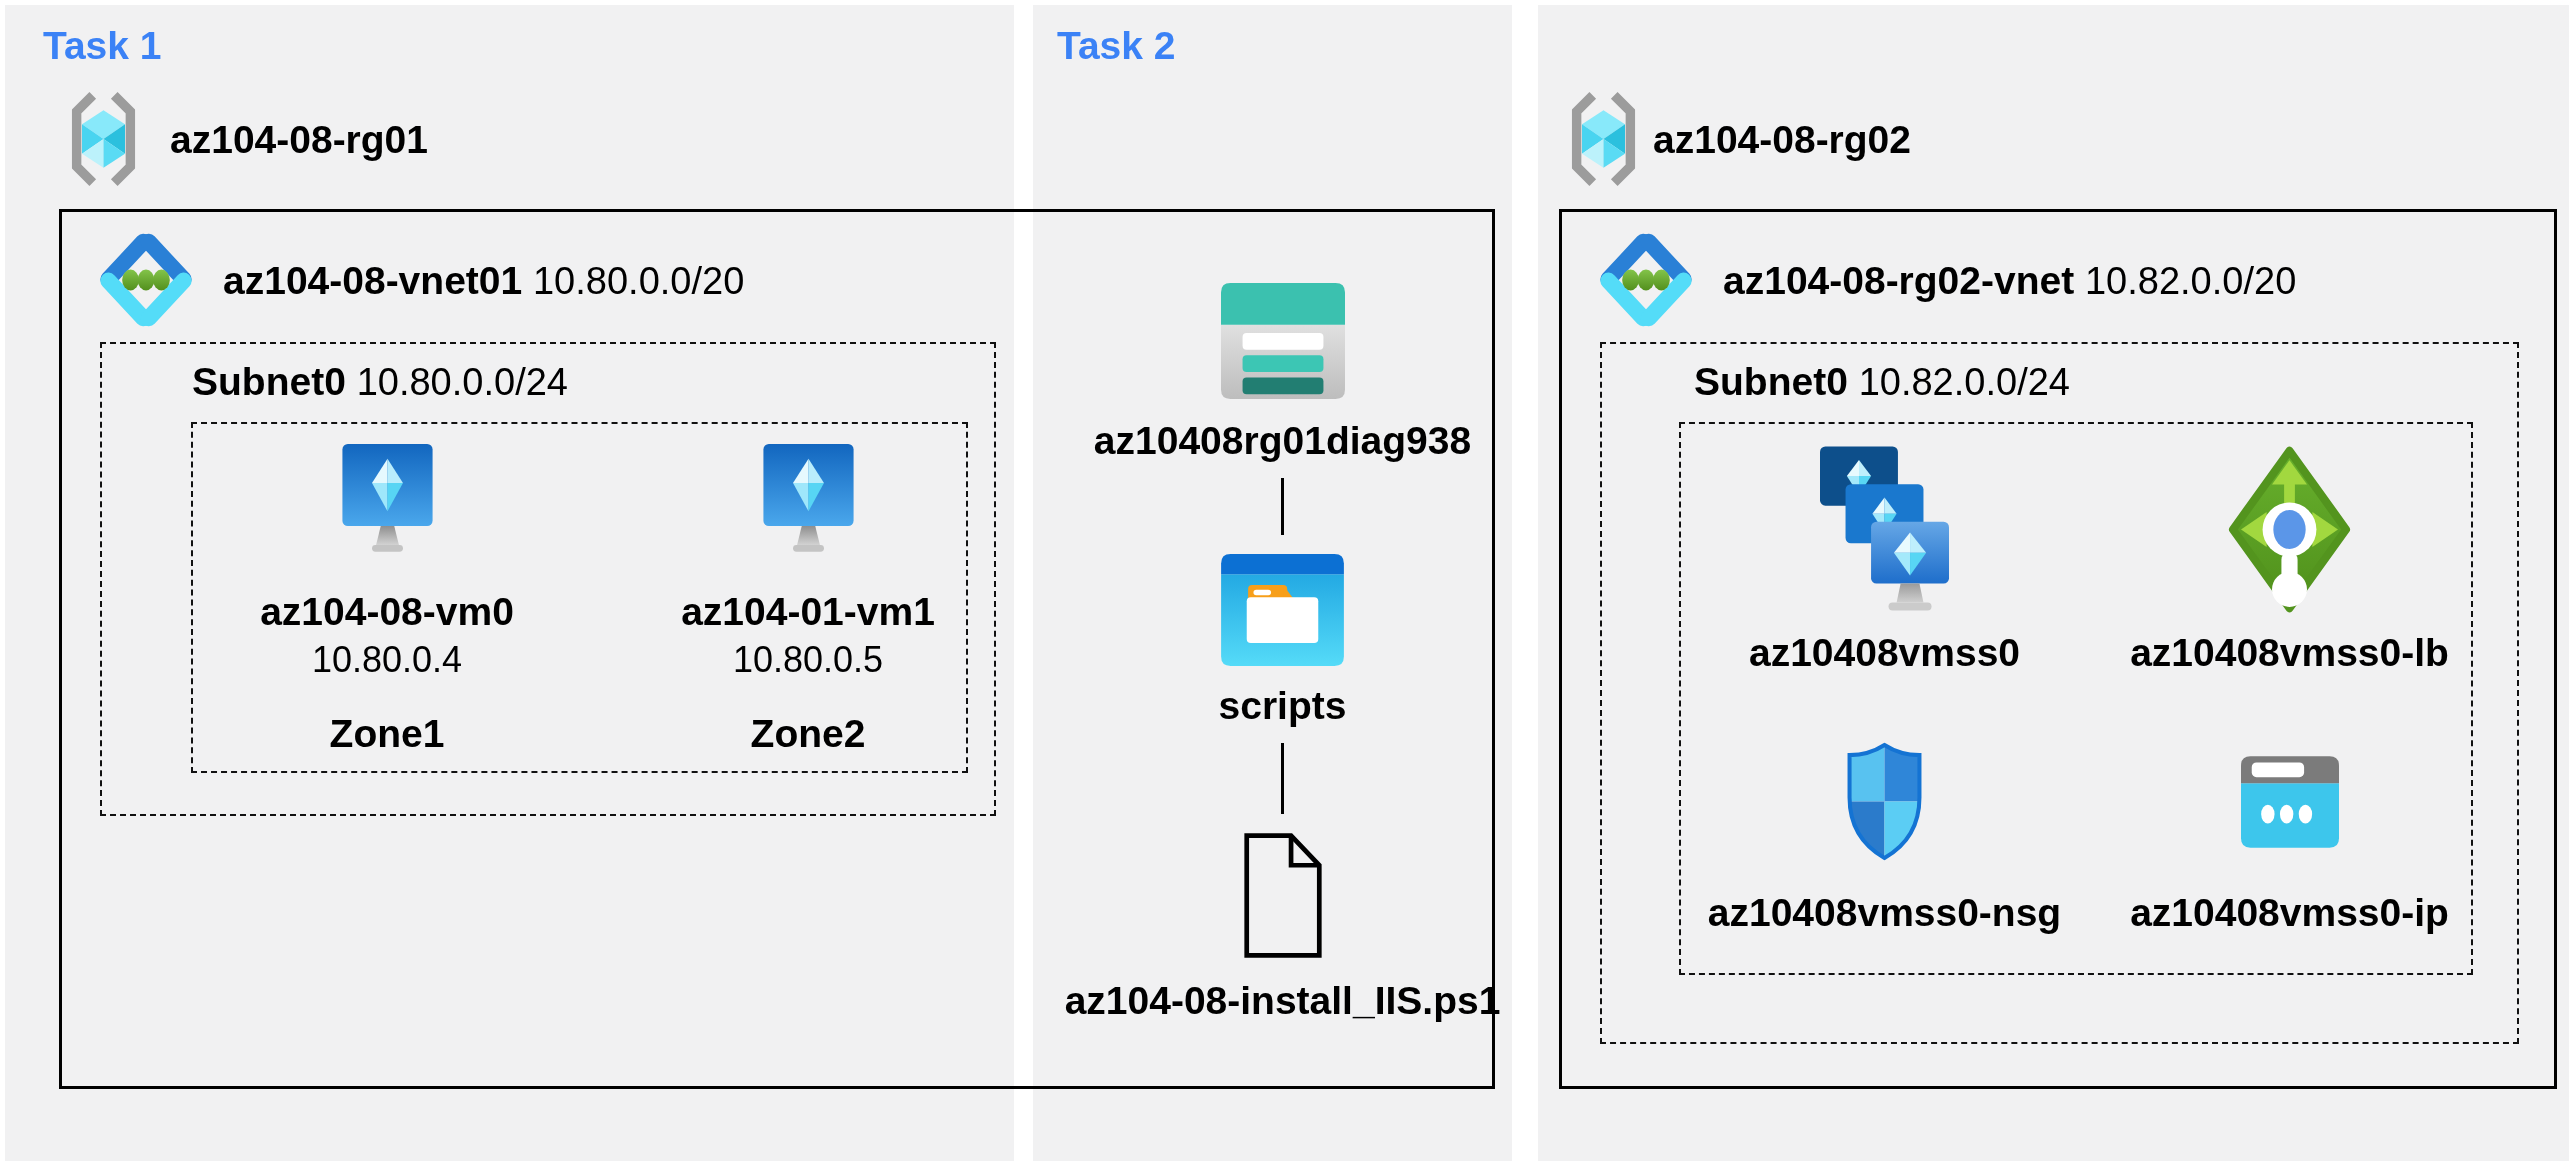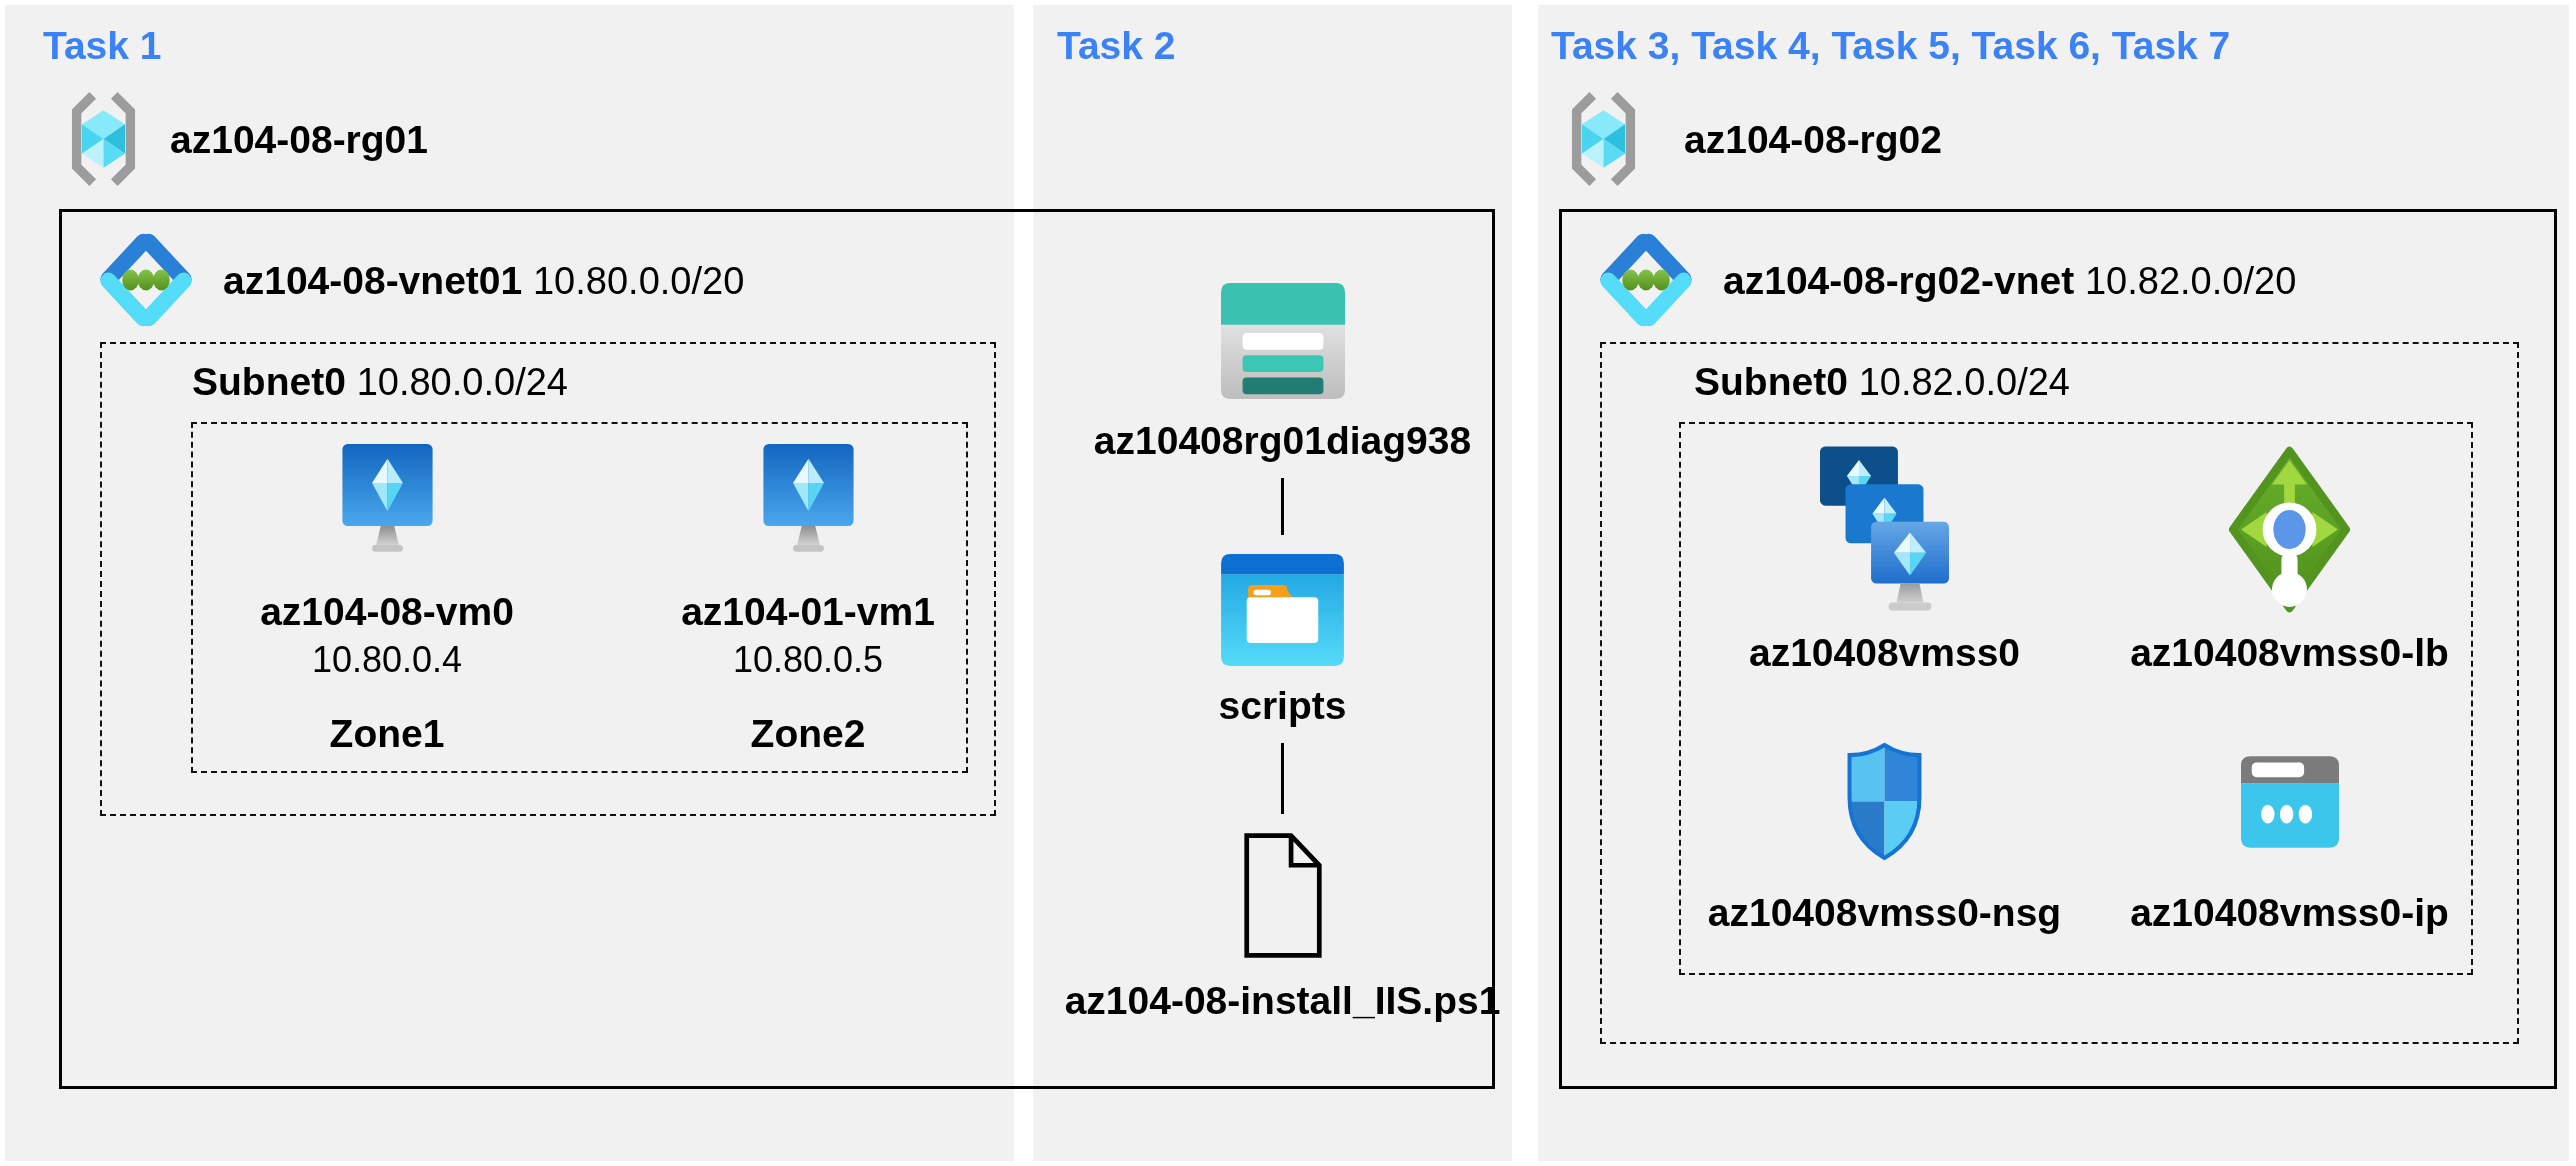--- a/index.html
+++ b/index.html
@@ -30,21 +30,21 @@
   .box-dashed {
     position:absolute; border:2.7px dashed #111; box-sizing:border-box; z-index:3;
   }
   .subnet1 { left:100px;  top:342px; width:896px; height:474px;  }
   .inner1  { left:191px;  top:422px; width:777px; height:351px;  }
   .subnet2 { left:1600px; top:342px; width:919px; height:702px; }
   .inner2  { left:1679px; top:422px; width:794px; height:553px;  }
 
   .row { position:absolute; display:flex; align-items:center; z-index:4; white-space:nowrap; }
   .rg1 { left:67px;  top:90px; gap:30px; }
-  .rg2 { left:1567px; top:90px; gap:44px; }
+  .rg2 { left:1567px; top:90px; gap:13px; }
   .v1  { left:95px;  top:232px; gap:26px; }
   .v2  { left:1595px; top:232px; gap:26px; }
 
   .lbl-bold { font-size:39px; font-weight:700; }
   .lbl-reg  { font-size:38px; font-weight:400; margin-left:10.8px; }
 
   .subnet-label { position:absolute; z-index:4; white-space:nowrap; }
   .s1 { left:192px;  top:360px; }
   .s2 { left:1694px; top:360px; }
 
@@ -81,21 +81,20 @@
 <body>
 
 <div class="canvas">
 
   <div class="panel-bg p1"></div>
   <div class="panel-bg p2"></div>
   <div class="panel-bg p3"></div>
 
   <div class="panel-title t1">Task 1</div>
   <div class="panel-title t2">Task 2</div>
-  <div class="panel-title t3">Task 3, Task 4, Task 5, Task 6, Task 7</div>
 
   <div class="box-solid boxA"></div>
   <div class="box-solid boxB"></div>
 
   <div class="box-dashed subnet1"></div>
   <div class="box-dashed inner1"></div>
   <div class="box-dashed subnet2"></div>
   <div class="box-dashed inner2"></div>
 
   <div class="row rg1">

